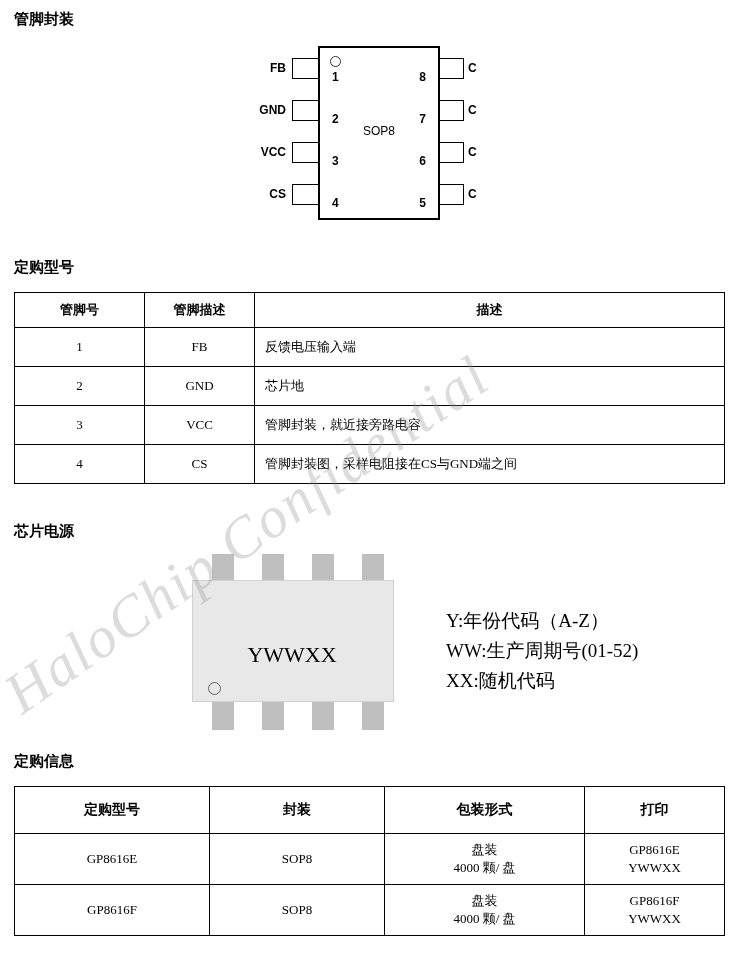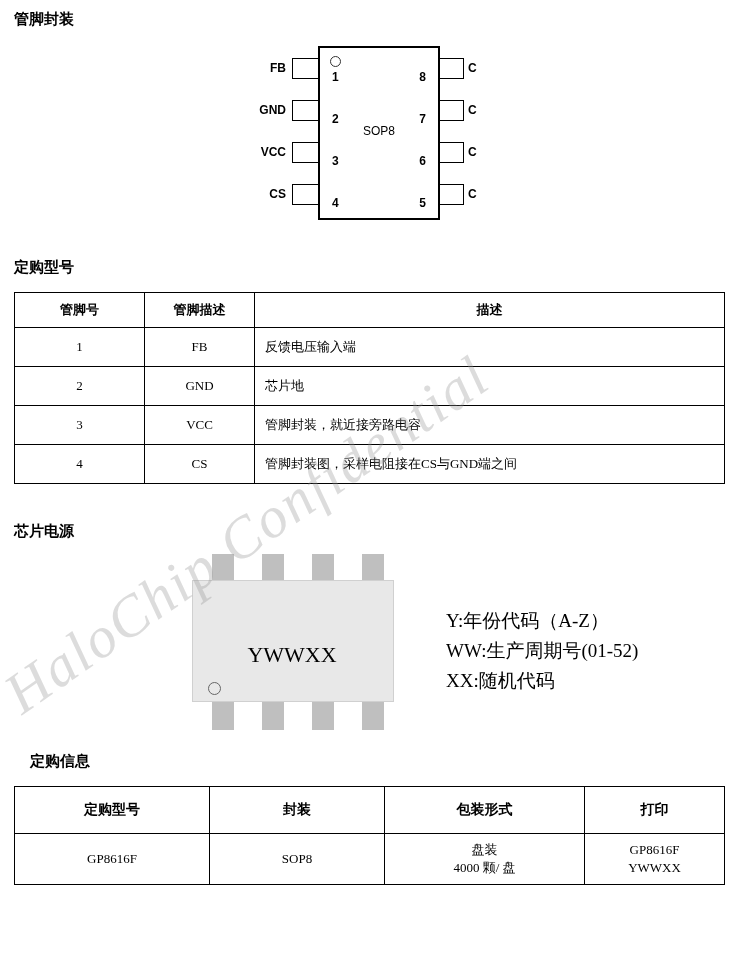--- a/index.html
+++ b/index.html
@@ -205,21 +205,21 @@
   .mark-text.l1 { top: 62px; }
   .mark-text.l2 { top: 92px; }
   .mark-legend {
     position: absolute;
     left: 296px;
     font-size: 19px;
     white-space: nowrap;
   }
 
   
-  #sec-order-title { position: absolute; left: 30px; top: 752px; }
+  #sec-order-title { position: absolute; left: 14px; top: 752px; }
 
   #order-table {
     position: absolute;
     left: 14px;
     top: 786px;
     width: 710px;
   }
   #order-table th {
     font-family: "Liberation Sans", sans-serif;
     font-weight: bold;
@@ -354,20 +354,32 @@
     <thead>
       <tr>
         <th>定购型号</th>
         <th>封装</th>
         <th>包装形式</th>
         <th>打印</th>
       </tr>
     </thead>
     <tbody>
       <tr>
+        <td>GP8616E</td>
+        <td>SOP8</td>
+        <td>
+          <div>盘装</div>
+          <div>4000 颗/ 盘</div>
+        </td>
+        <td>
+          <div>GP8616E</div>
+          <div>YWWXX</div>
+        </td>
+      </tr>
+      <tr>
         <td>GP8616F</td>
         <td>SOP8</td>
         <td>
           <div>盘装</div>
           <div>4000 颗/ 盘</div>
         </td>
         <td>
           <div>GP8616F</div>
           <div>YWWXX</div>
         </td>

